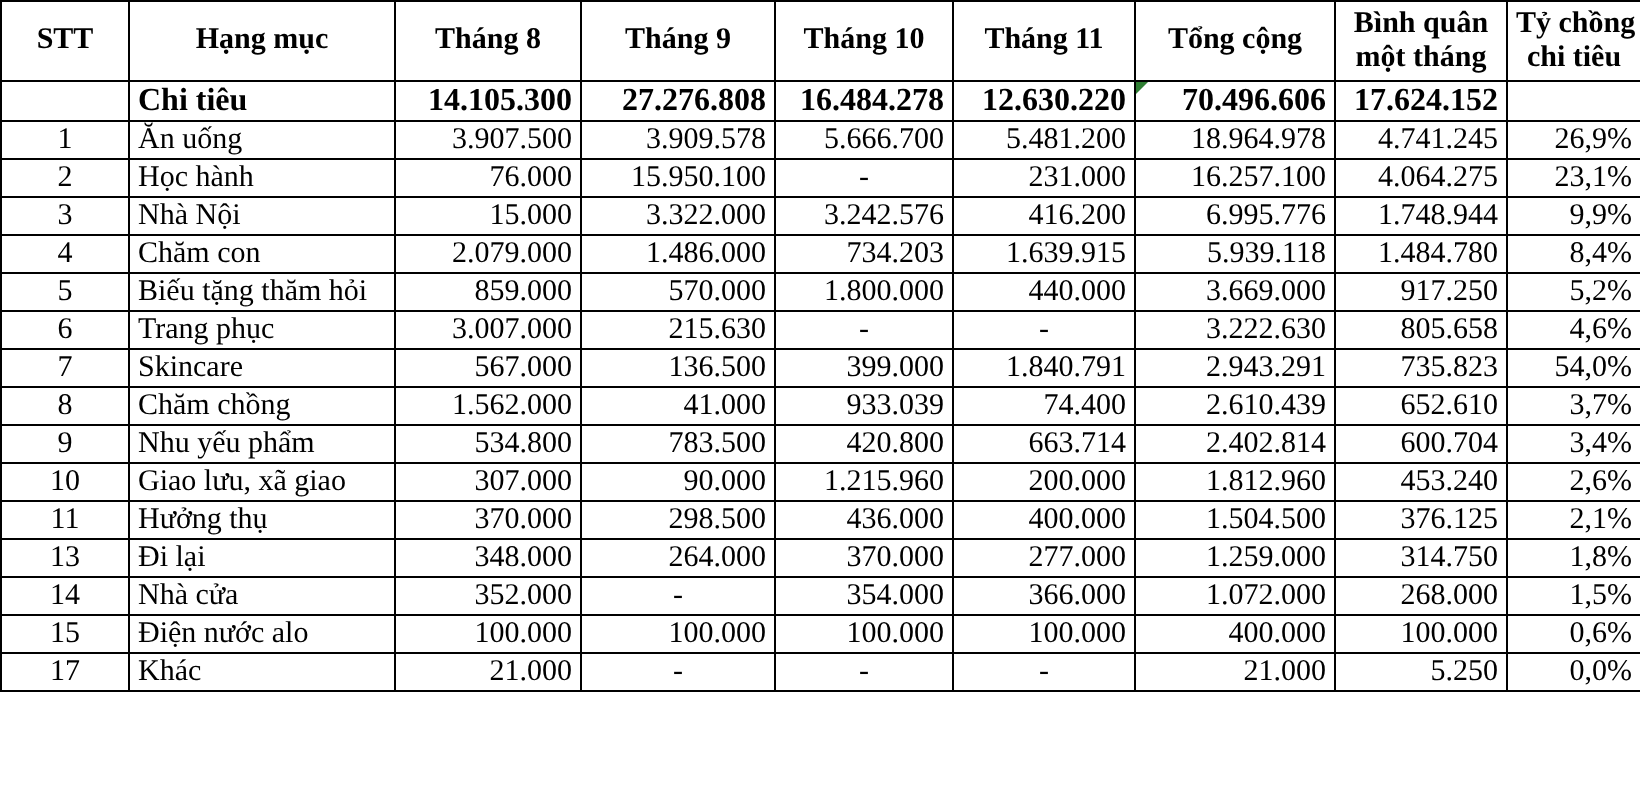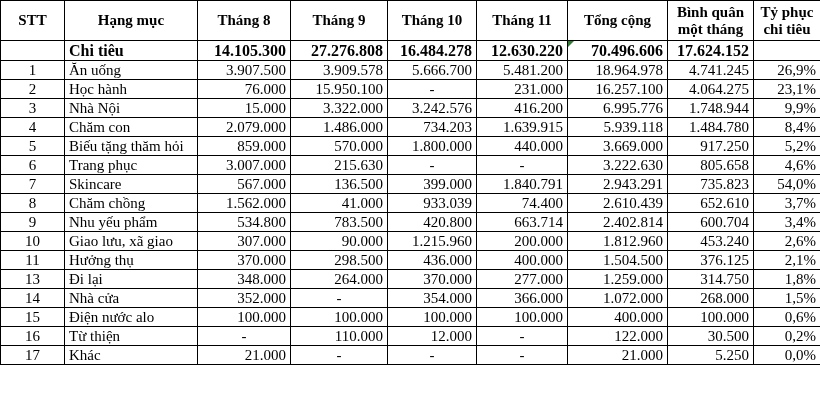--- a/index.html
+++ b/index.html
@@ -50,21 +50,21 @@
       <th>Tháng 8</th>
       <th>Tháng 9</th>
       <th>Tháng 10</th>
       <th>Tháng 11</th>
       <th>Tổng cộng</th>
       <th>
         <span>Bình quân</span><br>
         <span>một tháng</span>
       </th>
       <th>
-        <span>Tỷ phục</span><br>
+        <span>Tỷ chồng</span><br>
         <span>chi tiêu</span>
       </th>
     </tr>
   </thead>
   <tbody id="tbody">
     <tr class="total-row">
       <td class="stt"></td>
       <td class="name">Chi tiêu</td>
       <td class="num">14.105.300</td>
       <td class="num">27.276.808</td>
@@ -222,31 +222,20 @@
         <td class="name">Điện nước alo</td>
         <td class="num">100.000</td>
         <td class="num">100.000</td>
         <td class="num">100.000</td>
         <td class="num">100.000</td>
         <td class="num">400.000</td>
         <td class="num">100.000</td>
         <td class="ratio">0,6%</td>
       </tr>
       <tr>
-        <td class="stt">16</td>
-        <td class="name">Từ thiện</td>
-        <td class="num dash" style="text-align: center;">-</td>
-        <td class="num">110.000</td>
-        <td class="num">12.000</td>
-        <td class="num dash" style="text-align: center;">-</td>
-        <td class="num">122.000</td>
-        <td class="num">30.500</td>
-        <td class="ratio">0,2%</td>
-      </tr>
-      <tr>
         <td class="stt">17</td>
         <td class="name">Khác</td>
         <td class="num">21.000</td>
         <td class="num dash" style="text-align: center;">-</td>
         <td class="num dash" style="text-align: center;">-</td>
         <td class="num dash" style="text-align: center;">-</td>
         <td class="num">21.000</td>
         <td class="num">5.250</td>
         <td class="ratio">0,0%</td>
       </tr>

